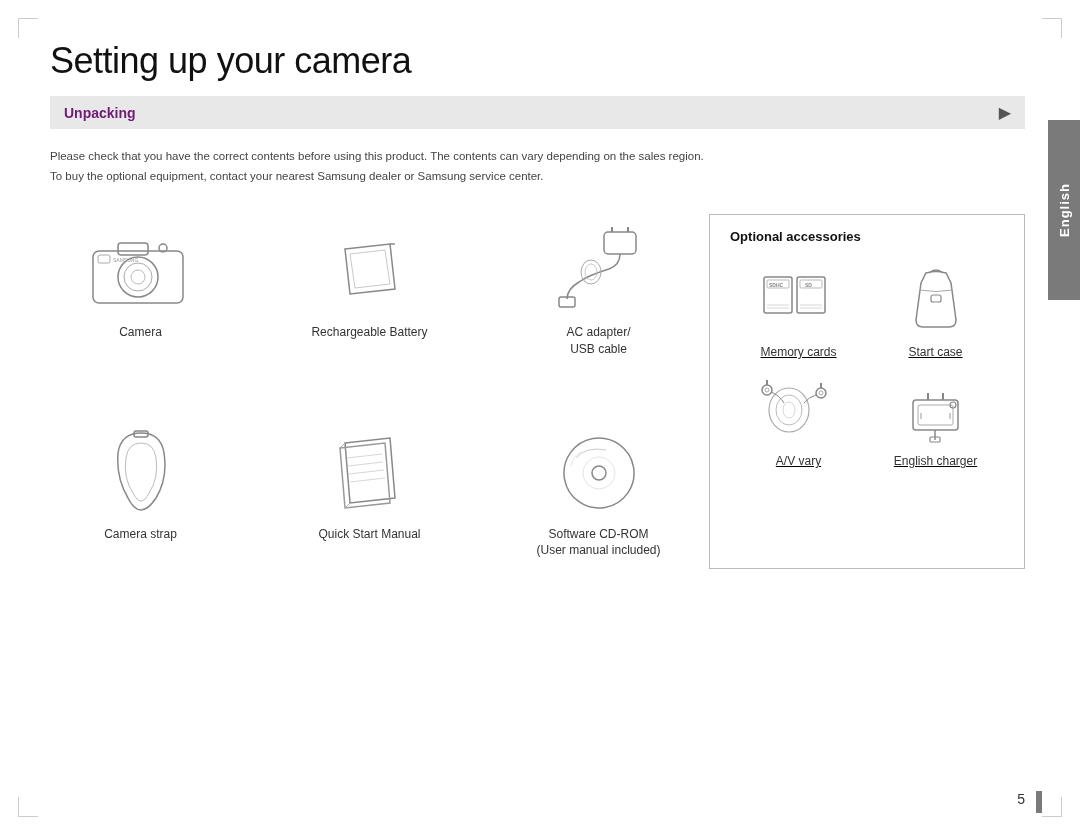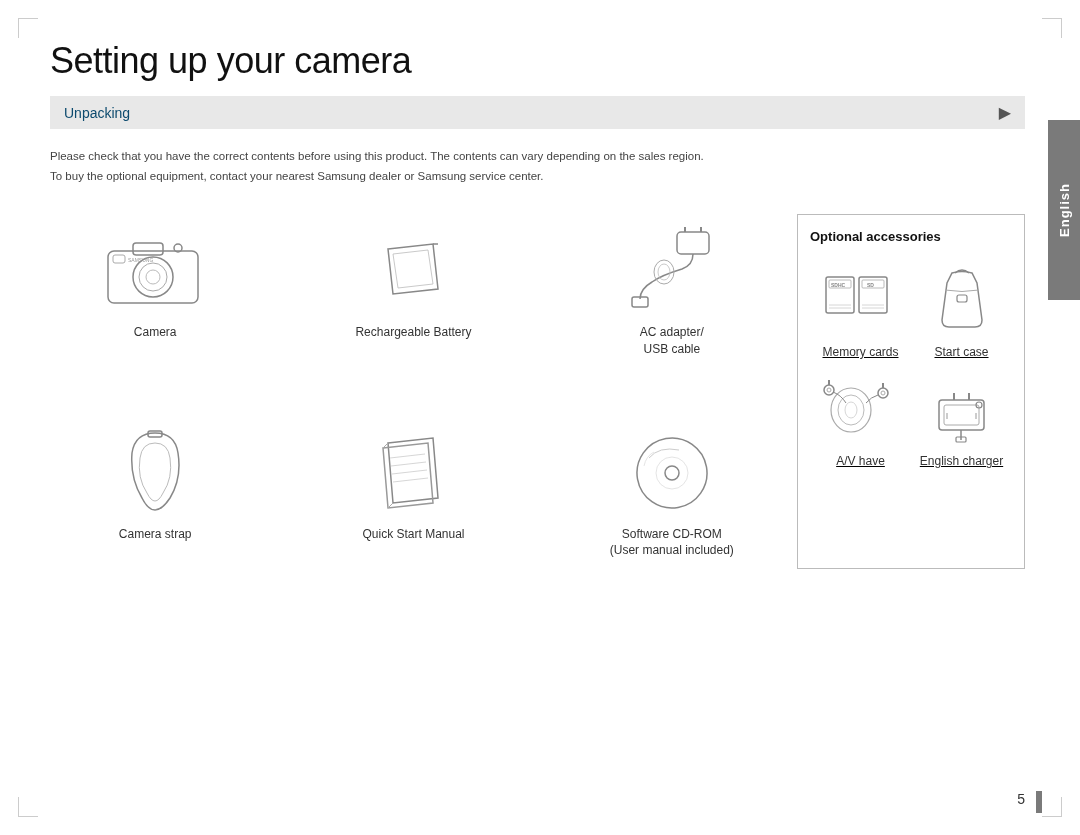--- a/index.html
+++ b/index.html
@@ -91,22 +91,22 @@
     .section-header {
       background: #e8e8e8;
       padding: 7px 14px;
       display: flex;
       align-items: center;
       justify-content: space-between;
       margin-bottom: 18px;
     }
     .section-title {
       font-size: 14px;
-      font-weight: normal;
-      color: #0c4a6e;
+      font-weight: bold;
+      color: #701a75;
     }
     .section-arrow {
       font-size: 16px;
       color: #555;
     }
 
     
     .description {
       font-size: 11.5px;
       color: #444;
@@ -147,24 +147,24 @@
 
     .item-label {
       font-size: 12px;
       color: #333;
       text-align: center;
       line-height: 1.4;
     }
 
     
     .optional-box {
-      width: 228px;
+      width: 316px;
       border: 1px solid #bbb;
       margin-left: 20px;
-      padding: 14px 12px;
+      padding: 14px 20px;
       flex-shrink: 0;
     }
 
     .optional-title {
       font-size: 13px;
       font-weight: bold;
       color: #111;
       margin-bottom: 18px;
     }
 
@@ -397,21 +397,21 @@
                 <line x1="8" y1="10" x2="8" y2="5" stroke="#888" stroke-width="2"></line>
 
                 <circle cx="62" cy="18" r="5" fill="none" stroke="#888" stroke-width="1.5"></circle>
                 <circle cx="62" cy="18" r="2" fill="none" stroke="#aaa" stroke-width="1"></circle>
                 <line x1="62" y1="13" x2="62" y2="8" stroke="#888" stroke-width="2"></line>
 
                 <path d="M12 17 Q20 20 25 28" fill="none" stroke="#888" stroke-width="1"></path>
                 <path d="M57 20 Q50 22 45 28" fill="none" stroke="#888" stroke-width="1"></path>
               </svg>
             </div>
-            <span class="opt-label">A/V have</span>
+            <span class="opt-label">A/V vary</span>
           </div>
 
           <div class="opt-item">
             <div class="opt-icon">
               <svg width="75" height="68" viewBox="0 0 75 68">
 
                 <rect x="15" y="25" width="45" height="30" rx="3" fill="none" stroke="#888" stroke-width="1.5"></rect>
 
                 <rect x="20" y="30" width="35" height="20" rx="2" fill="none" stroke="#aaa" stroke-width="1"></rect>
 

